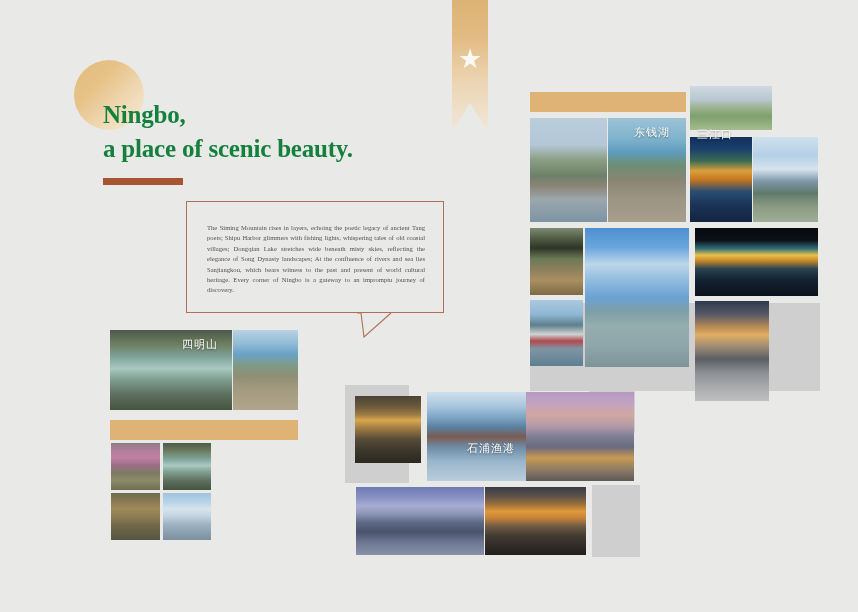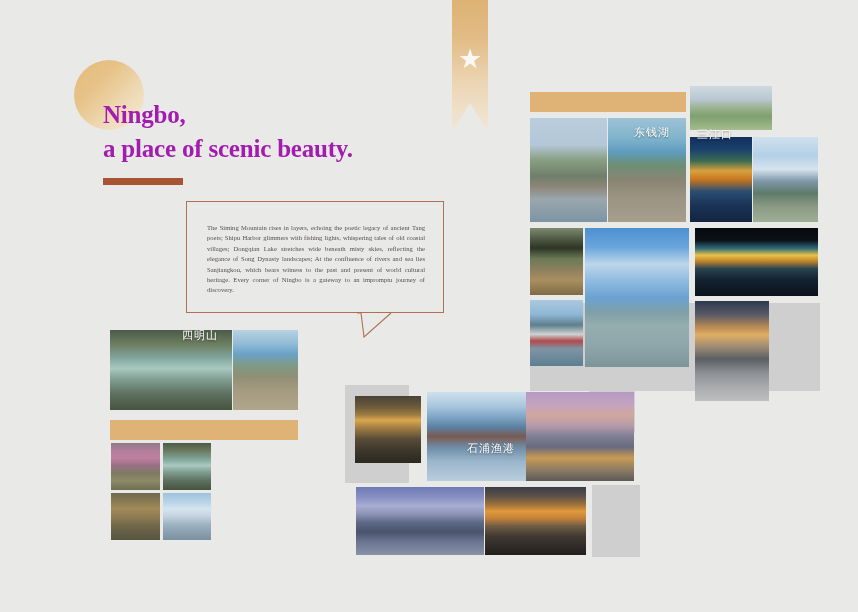--- a/index.html
+++ b/index.html
@@ -56,21 +56,21 @@
   
   .headline {
     position: absolute;
     left: 103px; top: 98px;
     width: 360px;
     font-family: "Liberation Serif", "DejaVu Serif", serif;
     font-weight: 700;
     font-size: 25px;
     line-height: 34px;
     letter-spacing: -0.2px;
-    color: #a21caf;
+    color: #15803d;
   }
   .headline .l2 { display: block; }
 
   .accent-bar {
     position: absolute;
     left: 103px; top: 178px;
     width: 80px; height: 7px;
     background: #a65432;
   }
 
@@ -211,21 +211,21 @@
   <div class="photo p-boat" style="left:530px; top:300px; width:53px; height:66px;"></div>
 
   <div class="photo p-statue" style="left:585px; top:228px; width:104px; height:139px;"></div>
 
   <div class="photo p-bridgenight" style="left:695px; top:228px; width:123px; height:68px;"></div>
 
   <div class="photo p-dusk" style="left:695px; top:301px; width:74px; height:100px;"></div>
 
   <div class="photo p-gorge" style="left:110px; top:330px; width:122px; height:80px;"></div>
   <div class="photo p-lakecity2" style="left:233px; top:330px; width:65px; height:80px;"></div>
-  <div class="label" style="left:182px; top:328px;">四明山</div>
+  <div class="label" style="left:182px; top:337px;">四明山</div>
 
   <div class="band" style="left:110px; top:420px; width:188px; height:20px;"></div>
 
   <div class="photo p-flower" style="left:111px; top:443px; width:49px; height:47px;"></div>
   <div class="photo p-gorge" style="left:163px; top:443px; width:48px; height:47px;"></div>
   <div class="photo p-autumn" style="left:111px; top:493px; width:49px; height:47px;"></div>
   <div class="photo p-snow" style="left:163px; top:493px; width:48px; height:47px;"></div>
 
   <div class="panel" style="left:345px; top:385px; width:64px; height:98px;"></div>
   <div class="panel" style="left:589px; top:385px; width:46px; height:48px;"></div>

